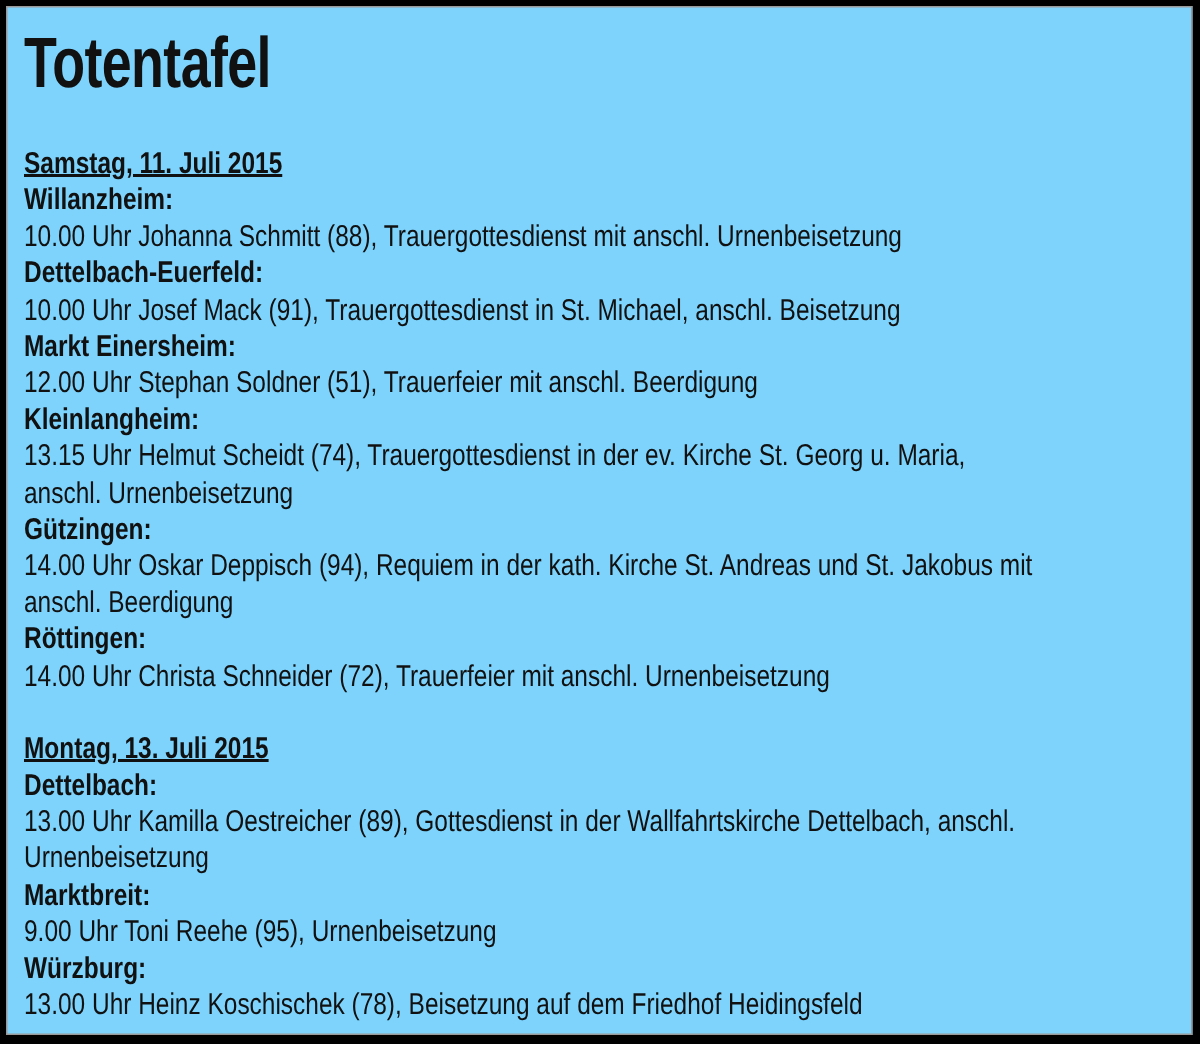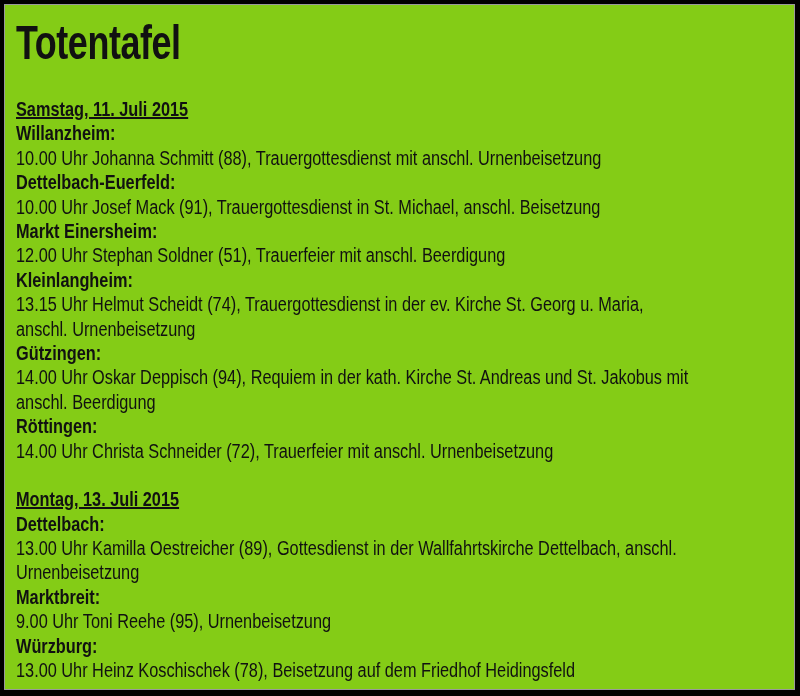--- a/index.html
+++ b/index.html
@@ -1,19 +1,19 @@
 <!DOCTYPE html>
 <html><head>
   <meta charset="utf-8">
   <style>
     html, body { margin: 0; padding: 0; background: #000; }
     body { width: 800px; height: 696px; overflow: hidden; position: relative; }
     .frame {
       position: absolute; left: 4px; top: 4px; width: 791px; height: 686px;
-      background: #84cc16; box-sizing: border-box; border: 1px solid #9a9a9a;
+      background: #7dd3fc; box-sizing: border-box; border: 1px solid #9a9a9a;
       overflow: hidden;
     }
     .content {
       position: absolute; left: 11px; top: 10px;
       width: 960px;
       transform: scaleX(0.815); transform-origin: 0 0;
       font-family: "Liberation Sans", sans-serif; color: #111;
     }
     .title {
       font-size: 44px; font-weight: bold; line-height: 52px; margin: 0 0 30px 0;

